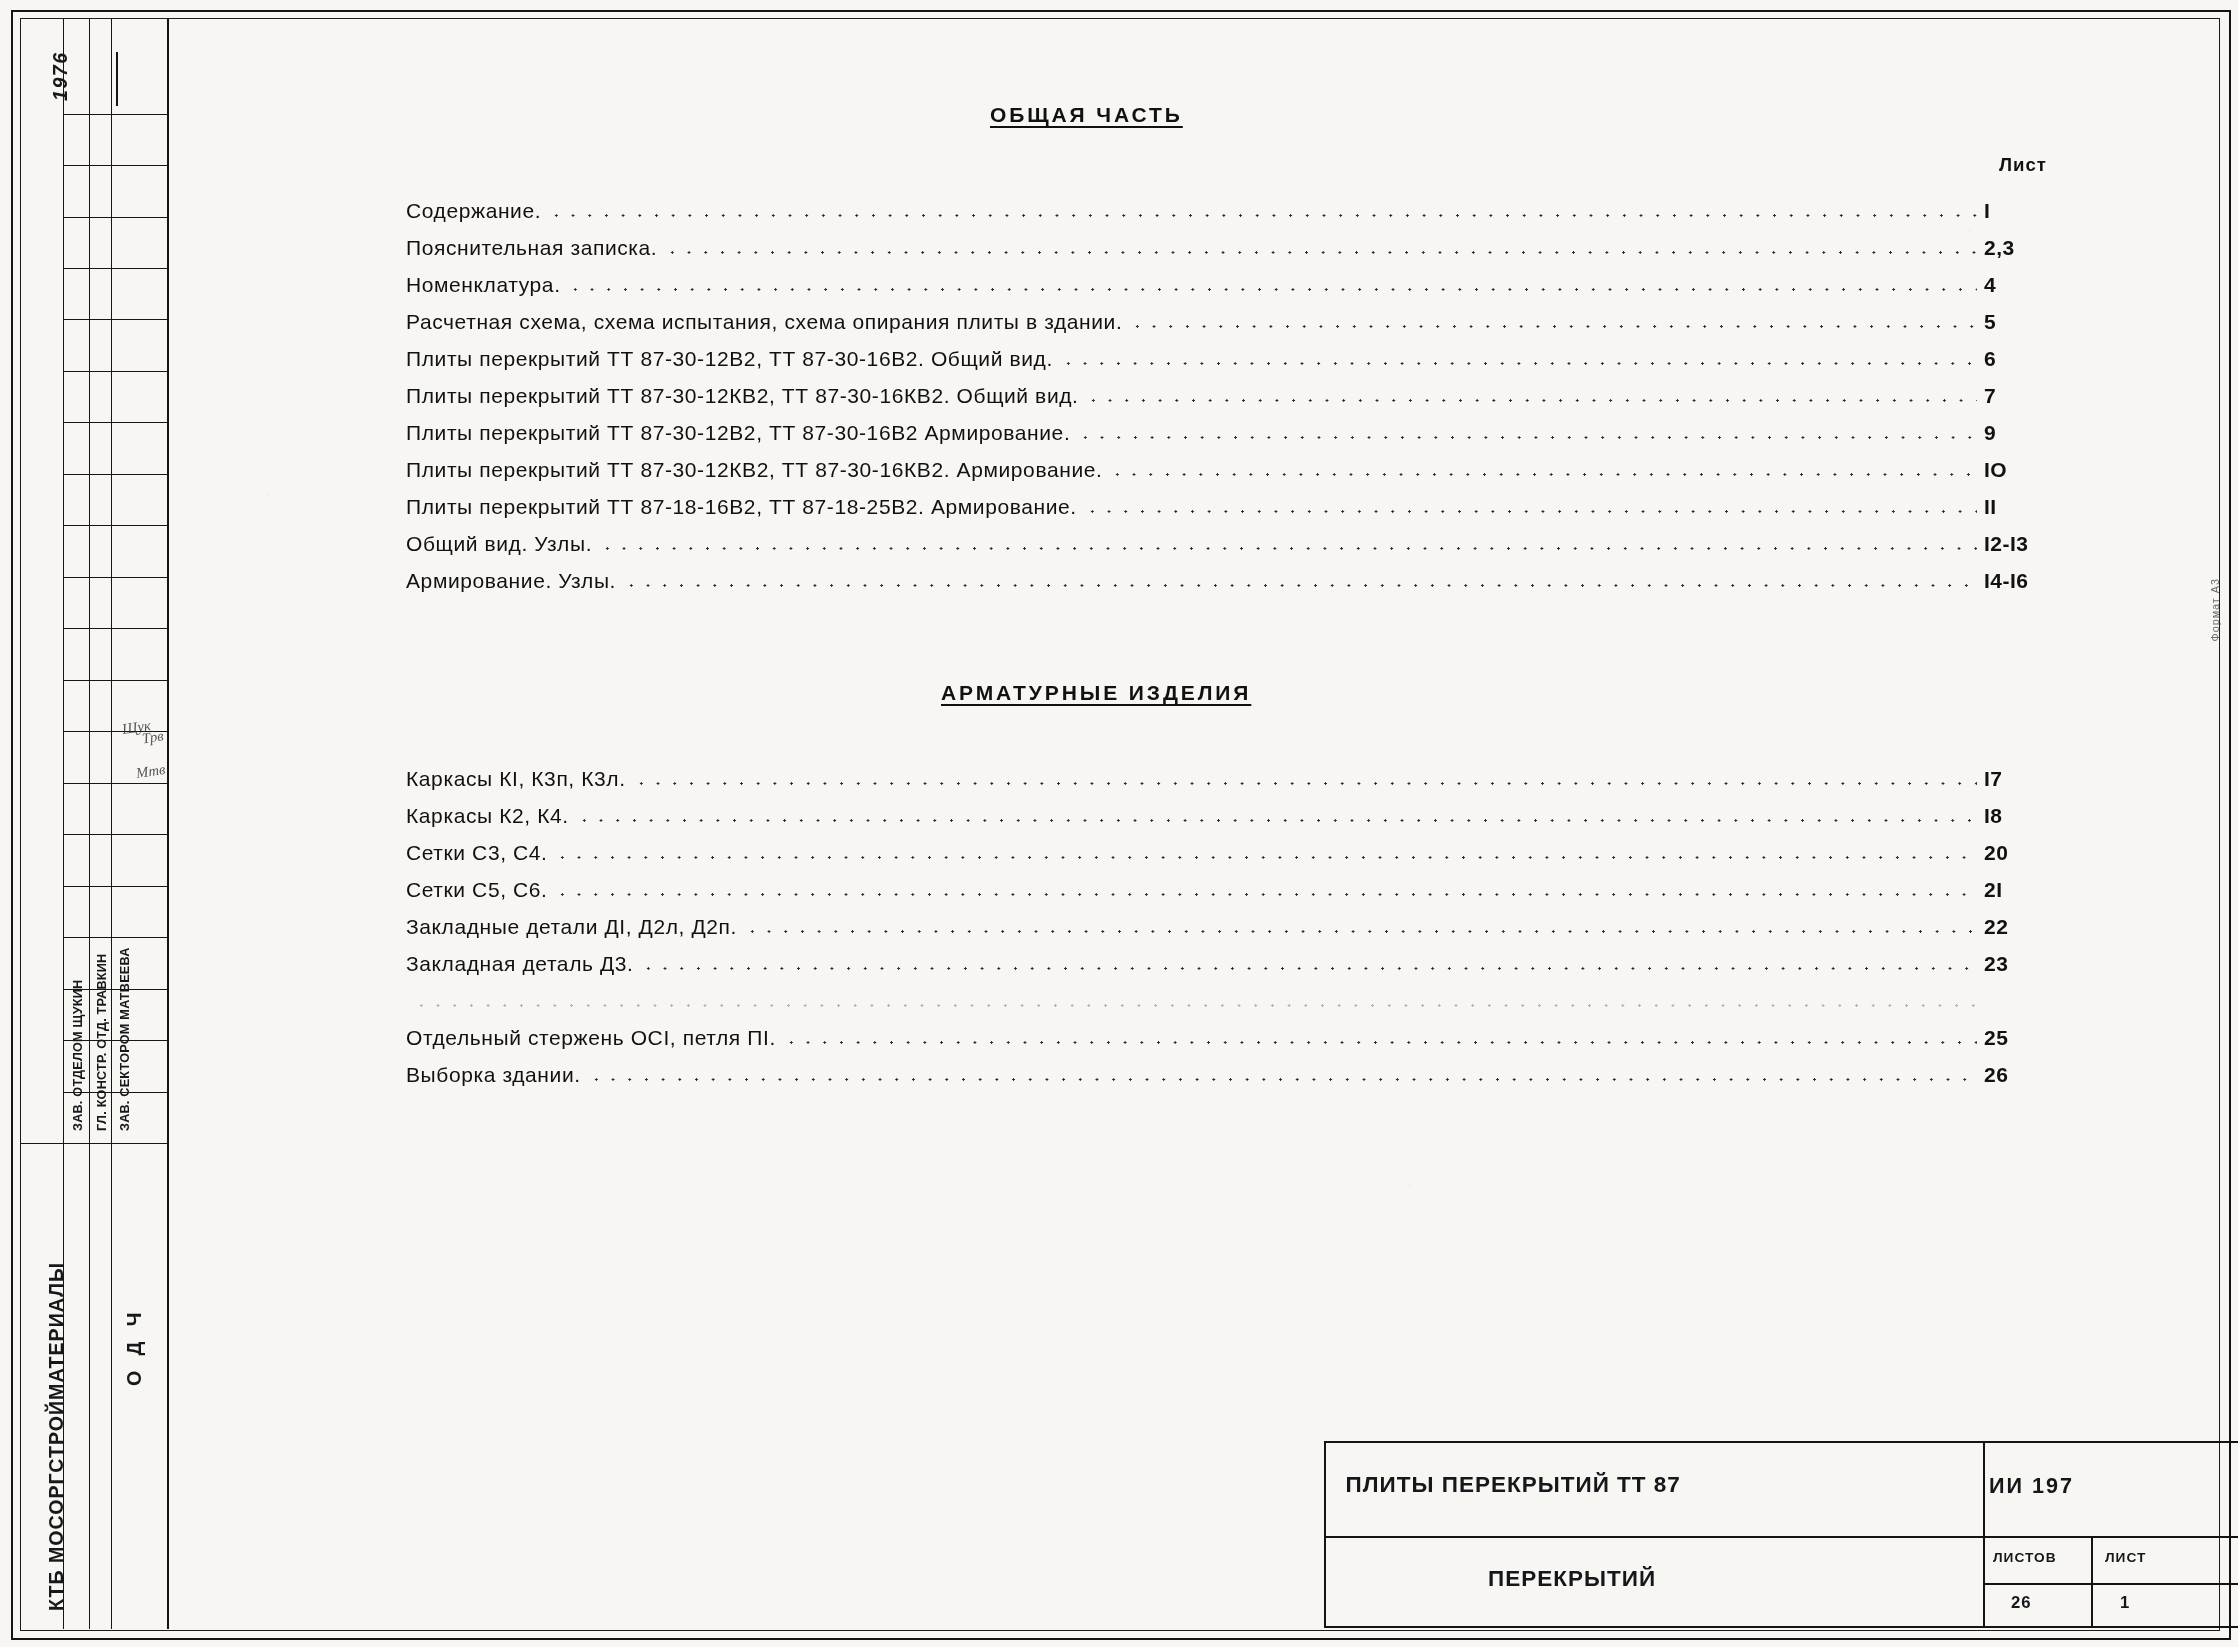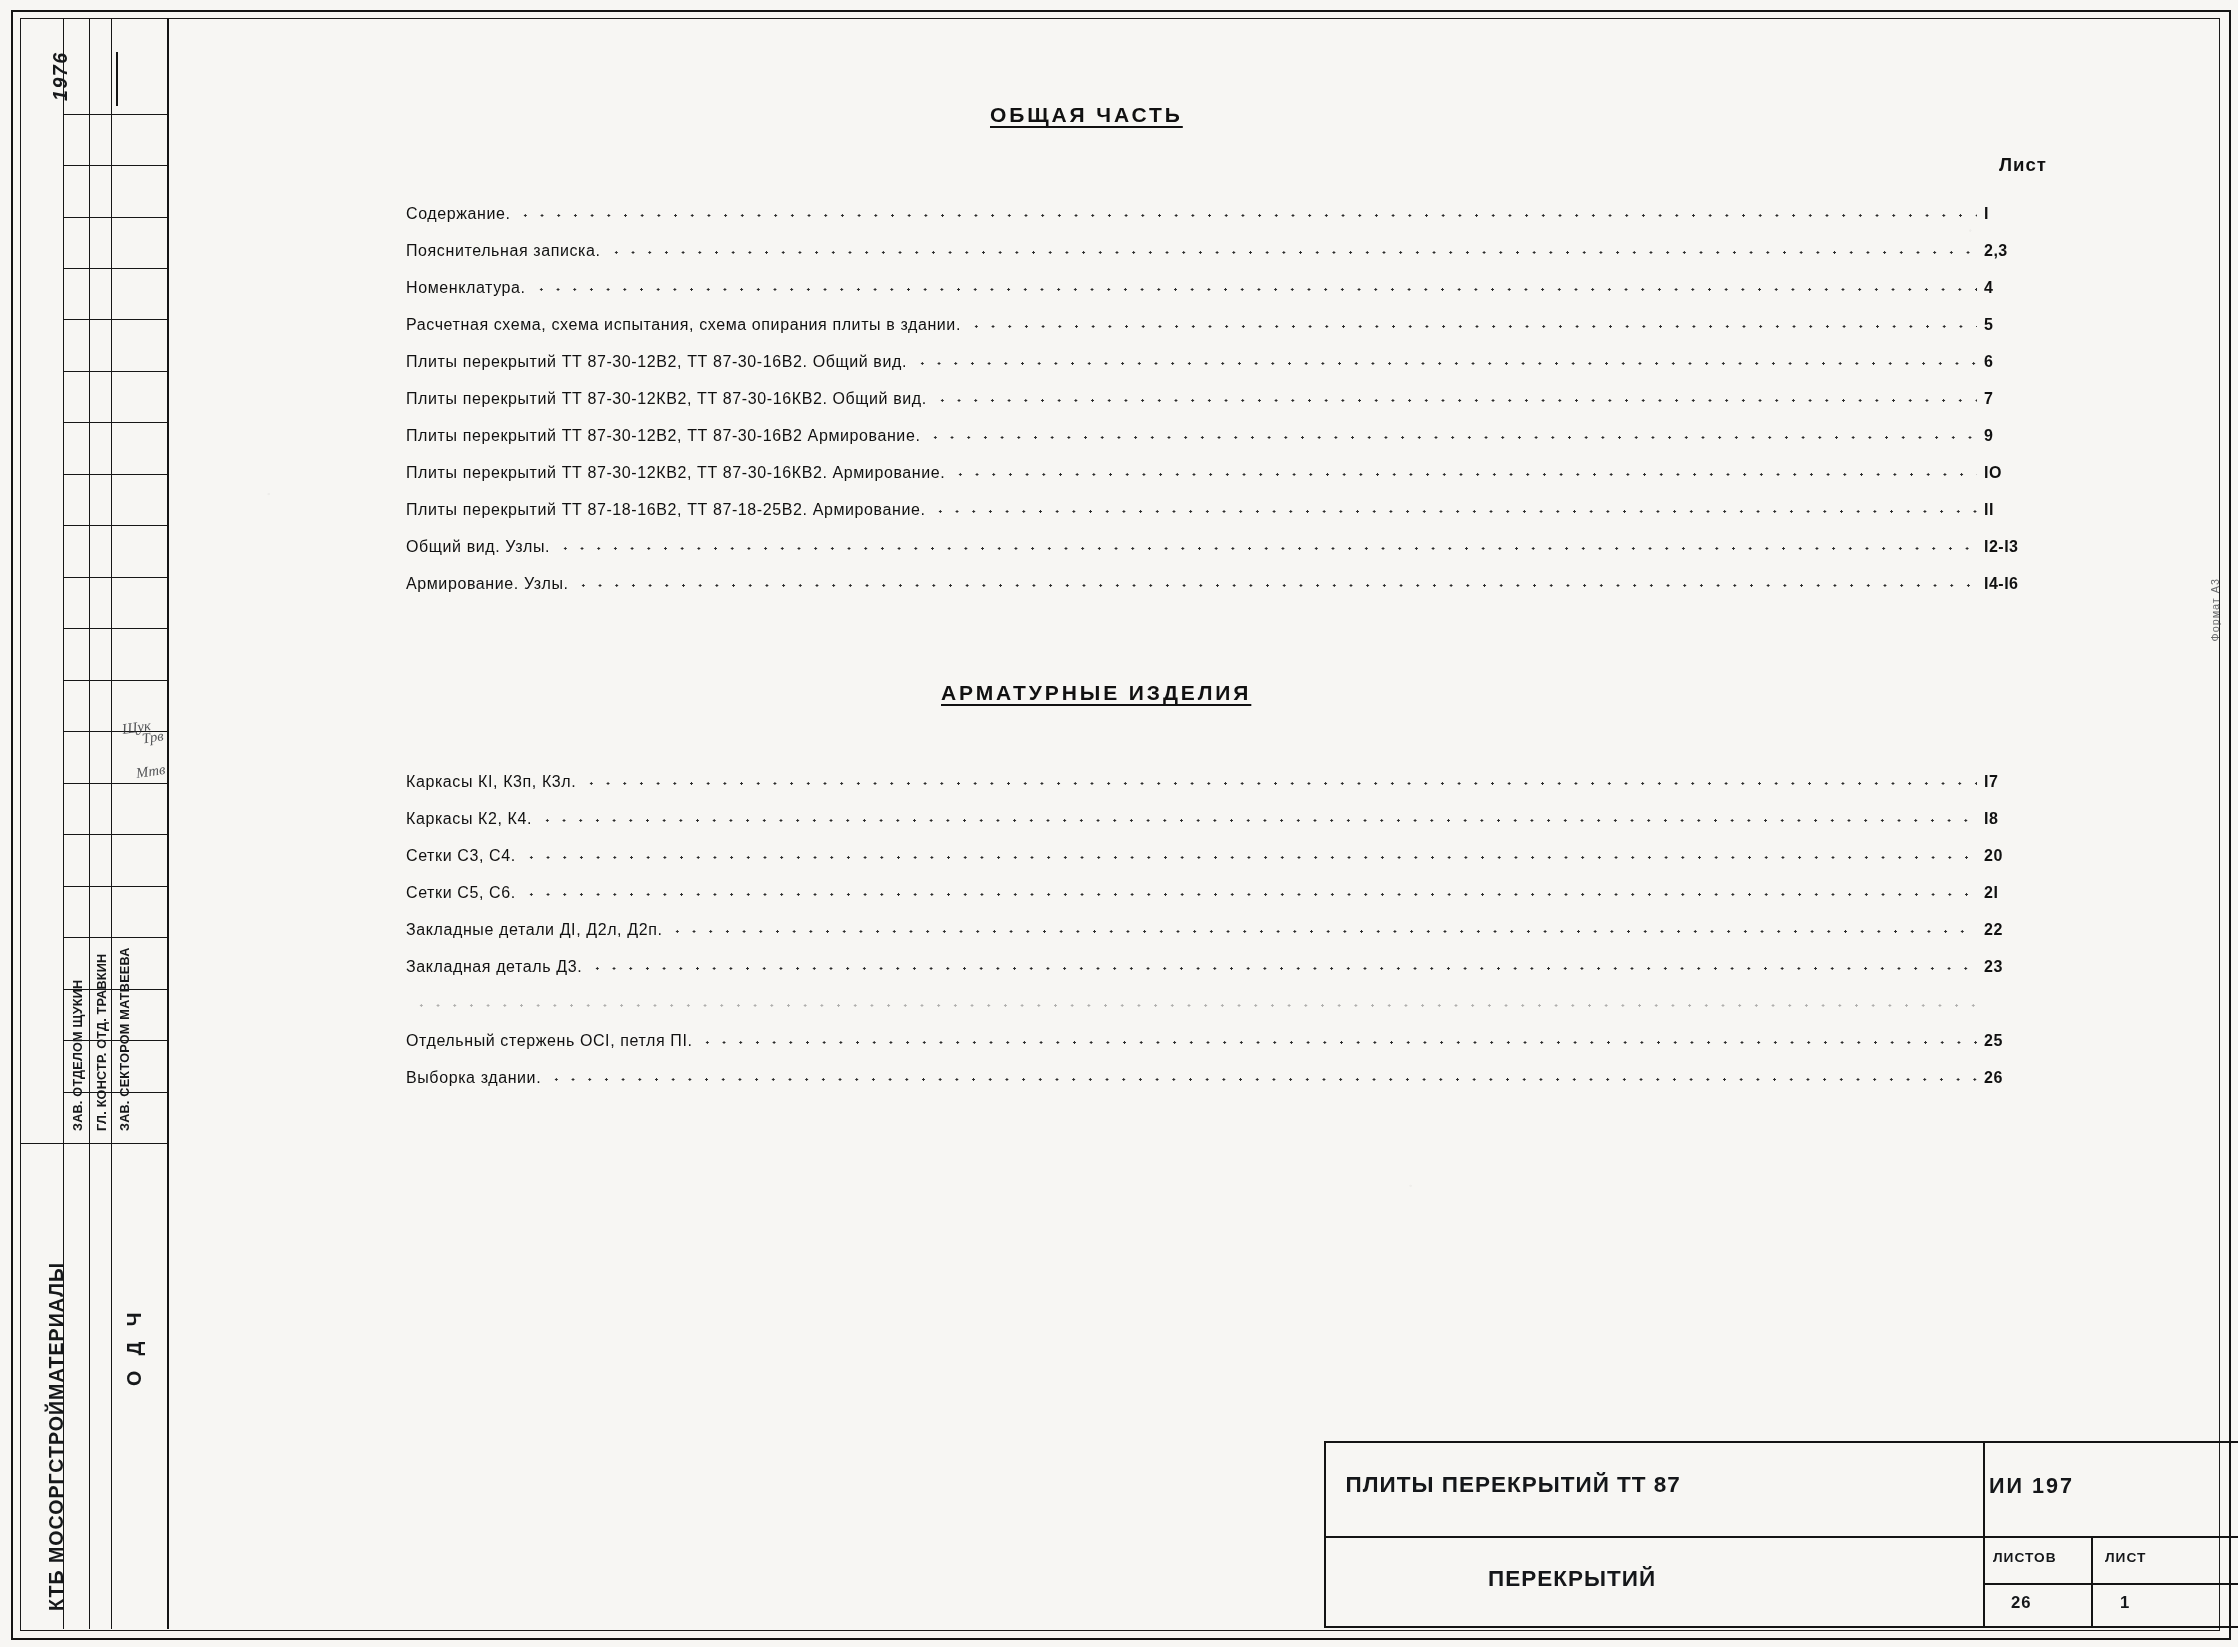--- a/index.html
+++ b/index.html
@@ -143,21 +143,21 @@
 
   .toc {
     position: absolute;
     left: 230px;
     width: 1681px;
   }
   .toc-row {
     display: flex;
     align-items: flex-end;
     height: 37px;
-    font-size: 16px;
+    font-size: 21px;
     letter-spacing: 0.6px;
     color: #111;
     white-space: nowrap;
   }
   .toc-row.spacer { height: 37px; }
   .toc-label {
     font-family: "Liberation Sans", sans-serif;
     font-weight: 500;
   }
   .toc-leader {

